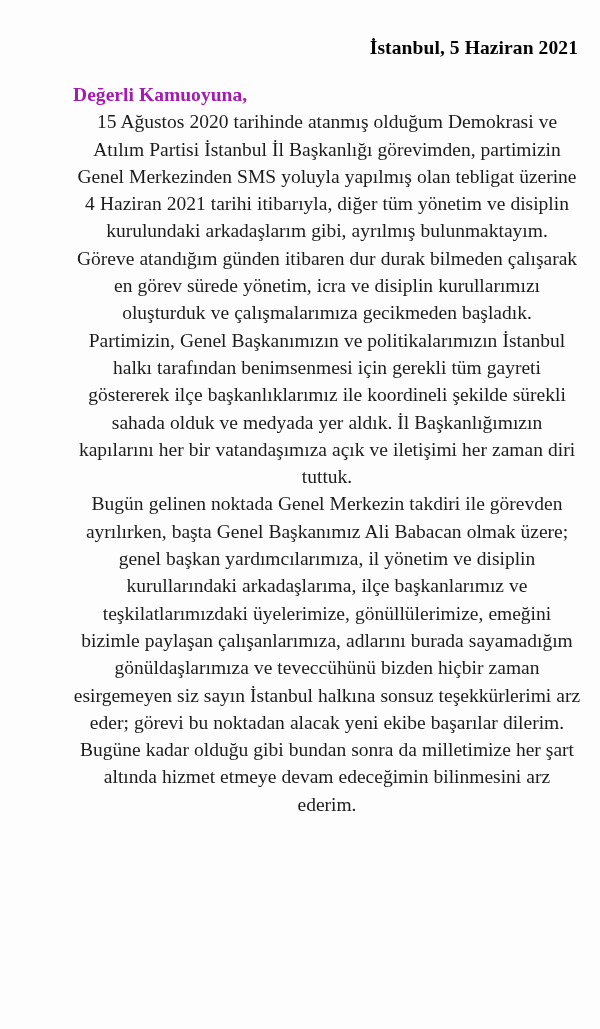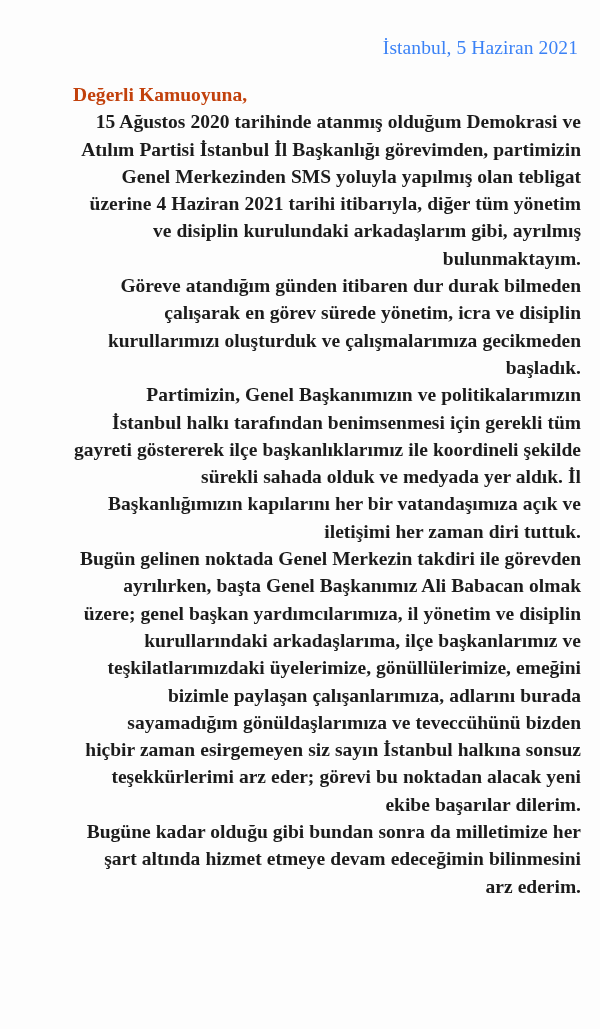--- a/index.html
+++ b/index.html
@@ -24,51 +24,51 @@
   }
 
   
   .dateline {
     position: absolute;
     top: 36px;
     left: 73px;
     width: 505px;
     text-align: right;
     font-size: 19.5px;
-    font-weight: normal;
+    font-weight: bold;
     letter-spacing: 0.1px;
-    color: #3b82f6;
+    color: #000000;
     line-height: 1.2;
   }
 
   
   .letter-body {
     position: absolute;
     top: 81px;
     left: 73px;
     width: 508px;
   }
 
   .salutation {
     font-size: 19.5px;
     font-weight: bold;
     line-height: 27.3px;
-    color: #c2410c;
+    color: #a21caf;
     letter-spacing: 0.05px;
     margin: 0;
   }
 
   .para {
     font-size: 19.5px;
-    font-weight: bold;
+    font-weight: normal;
     line-height: 27.3px;
     color: #1c1c1c;
     margin: 0;
     letter-spacing: 0.0px;
-    text-align: right;
+    text-align: center;
     white-space: pre-wrap;
     word-spacing: 0.2px;
   }
 </style>
 </head>
 <body>
 
 <div class="page">
 
   <div class="dateline">İstanbul, 5 Haziran 2021</div>

